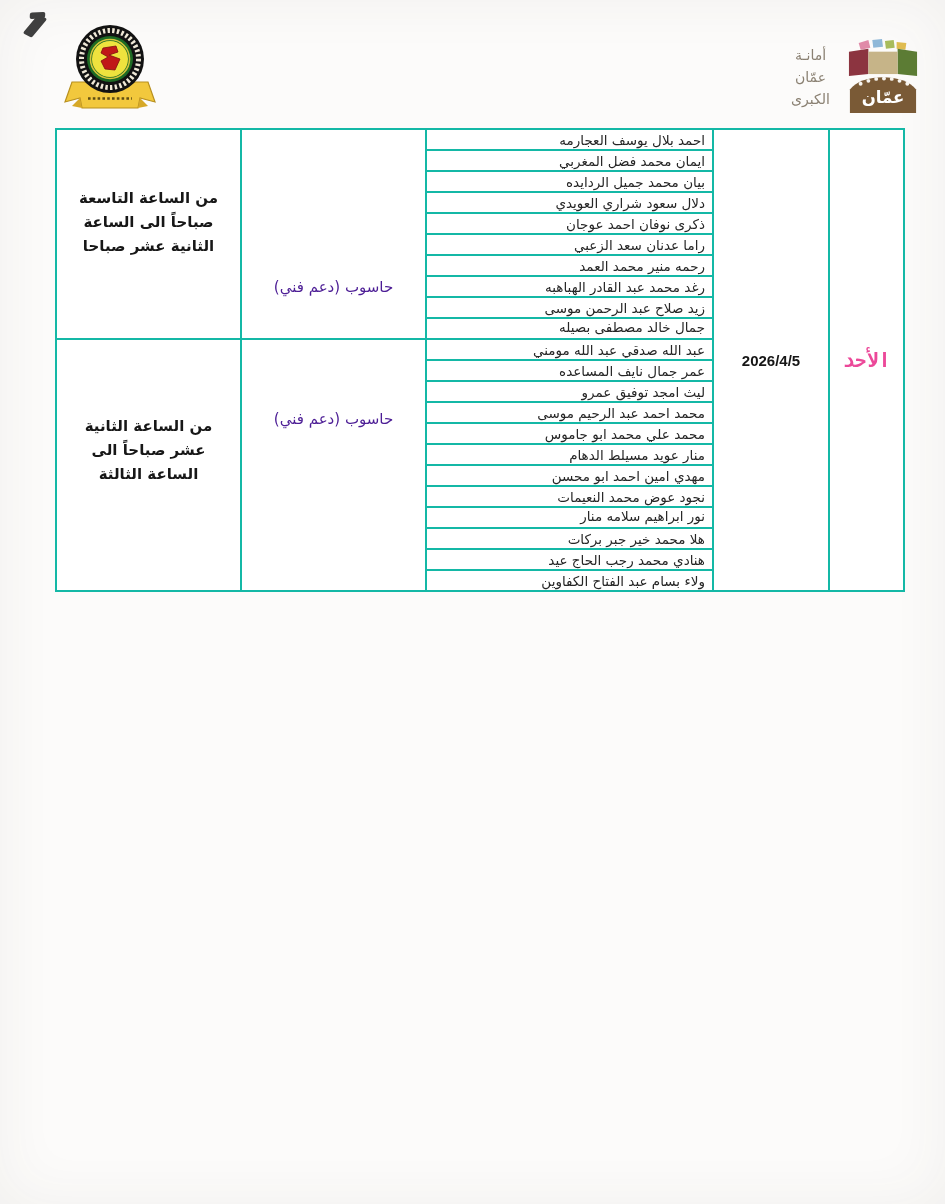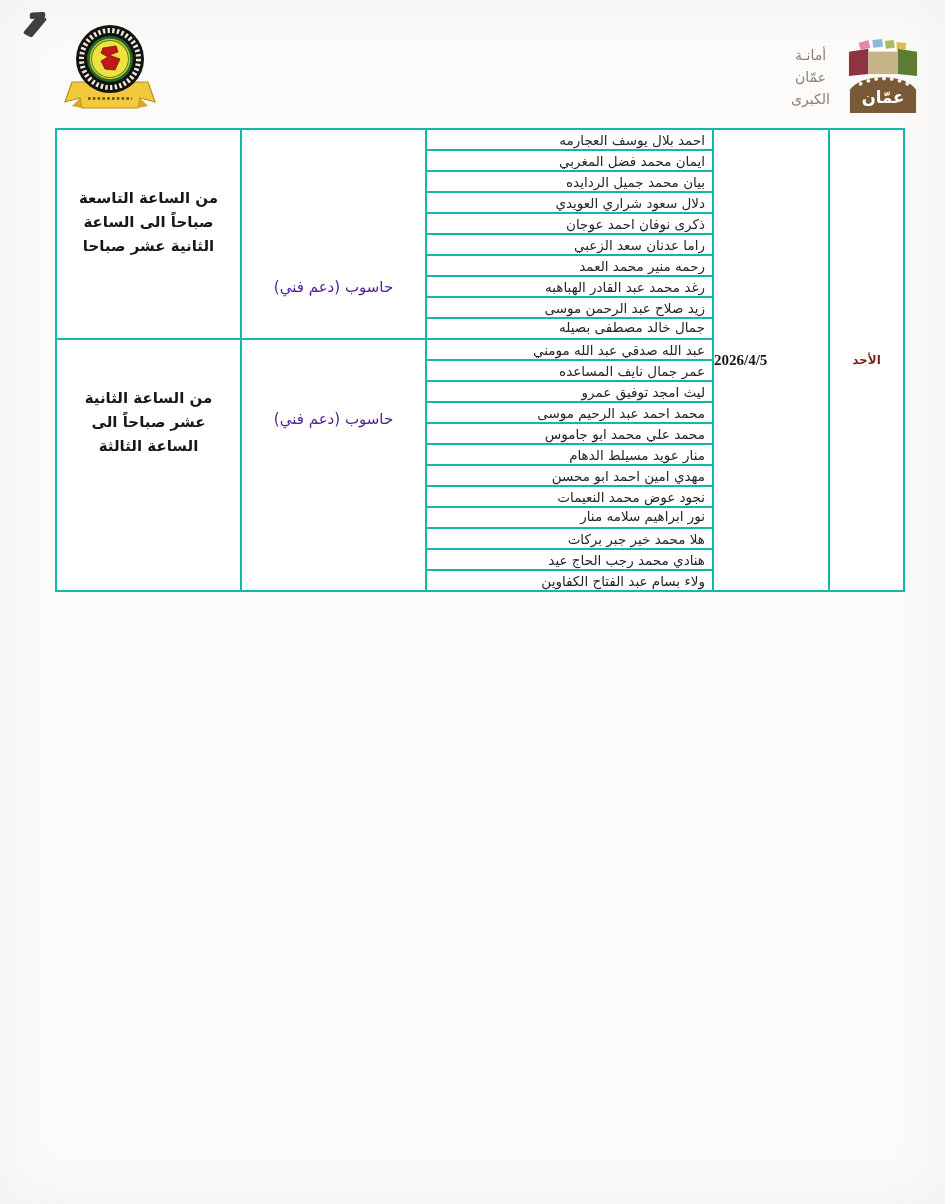--- a/index.html
+++ b/index.html
@@ -41,39 +41,39 @@
   tr.tall-a { height:40px; }
   tr.tall-b { height:33px; }
 
   td.name-cell {
     font-size:13.5px; color:#262626; text-align:right;
     padding:0 7px; vertical-align:middle; white-space:nowrap;
   }
   tr.tall-a td.name-cell, tr.tall-b td.name-cell { vertical-align:bottom; padding-bottom:3px; }
 
   td.day-cell {
-    font-weight:bold; font-size:12px; color:#7f1d1d;
-    text-align:center; vertical-align:middle;
+    font-weight:bold; font-size:20px; color:#ec4899;
+    text-align:center; vertical-align:middle;font-family:Liberation Mono, monospace;
   }
   td.date-cell {
     font-weight:bold; font-size:15px; color:#161616;
-    text-align:left; vertical-align:middle; direction:ltr;
-    font-family:Liberation Serif, serif;
+    text-align:center; vertical-align:middle; direction:ltr;
+    font-family:Liberation Sans, sans-serif;
   }
   td.course-cell {
     font-size:15px; color:#4c1d95; text-align:center; vertical-align:top;
   }
   td.course-0 { padding-top:148px; }
   td.course-1 { padding-top:70px; }
   td.time-cell {
     font-weight:bold; font-size:15px; color:#171717; text-align:center;
     vertical-align:top; line-height:1.6; padding-left:14px; padding-right:14px;
   }
   td.time-0 { padding-top:56px; }
-  td.time-1 { padding-top:46px; }
+  td.time-1 { padding-top:74px; }
 </style>
 </head>
 <body>
 
 <div class="page">
 
   <div class="header">
 
     <div class="scan-mark"></div>
 

